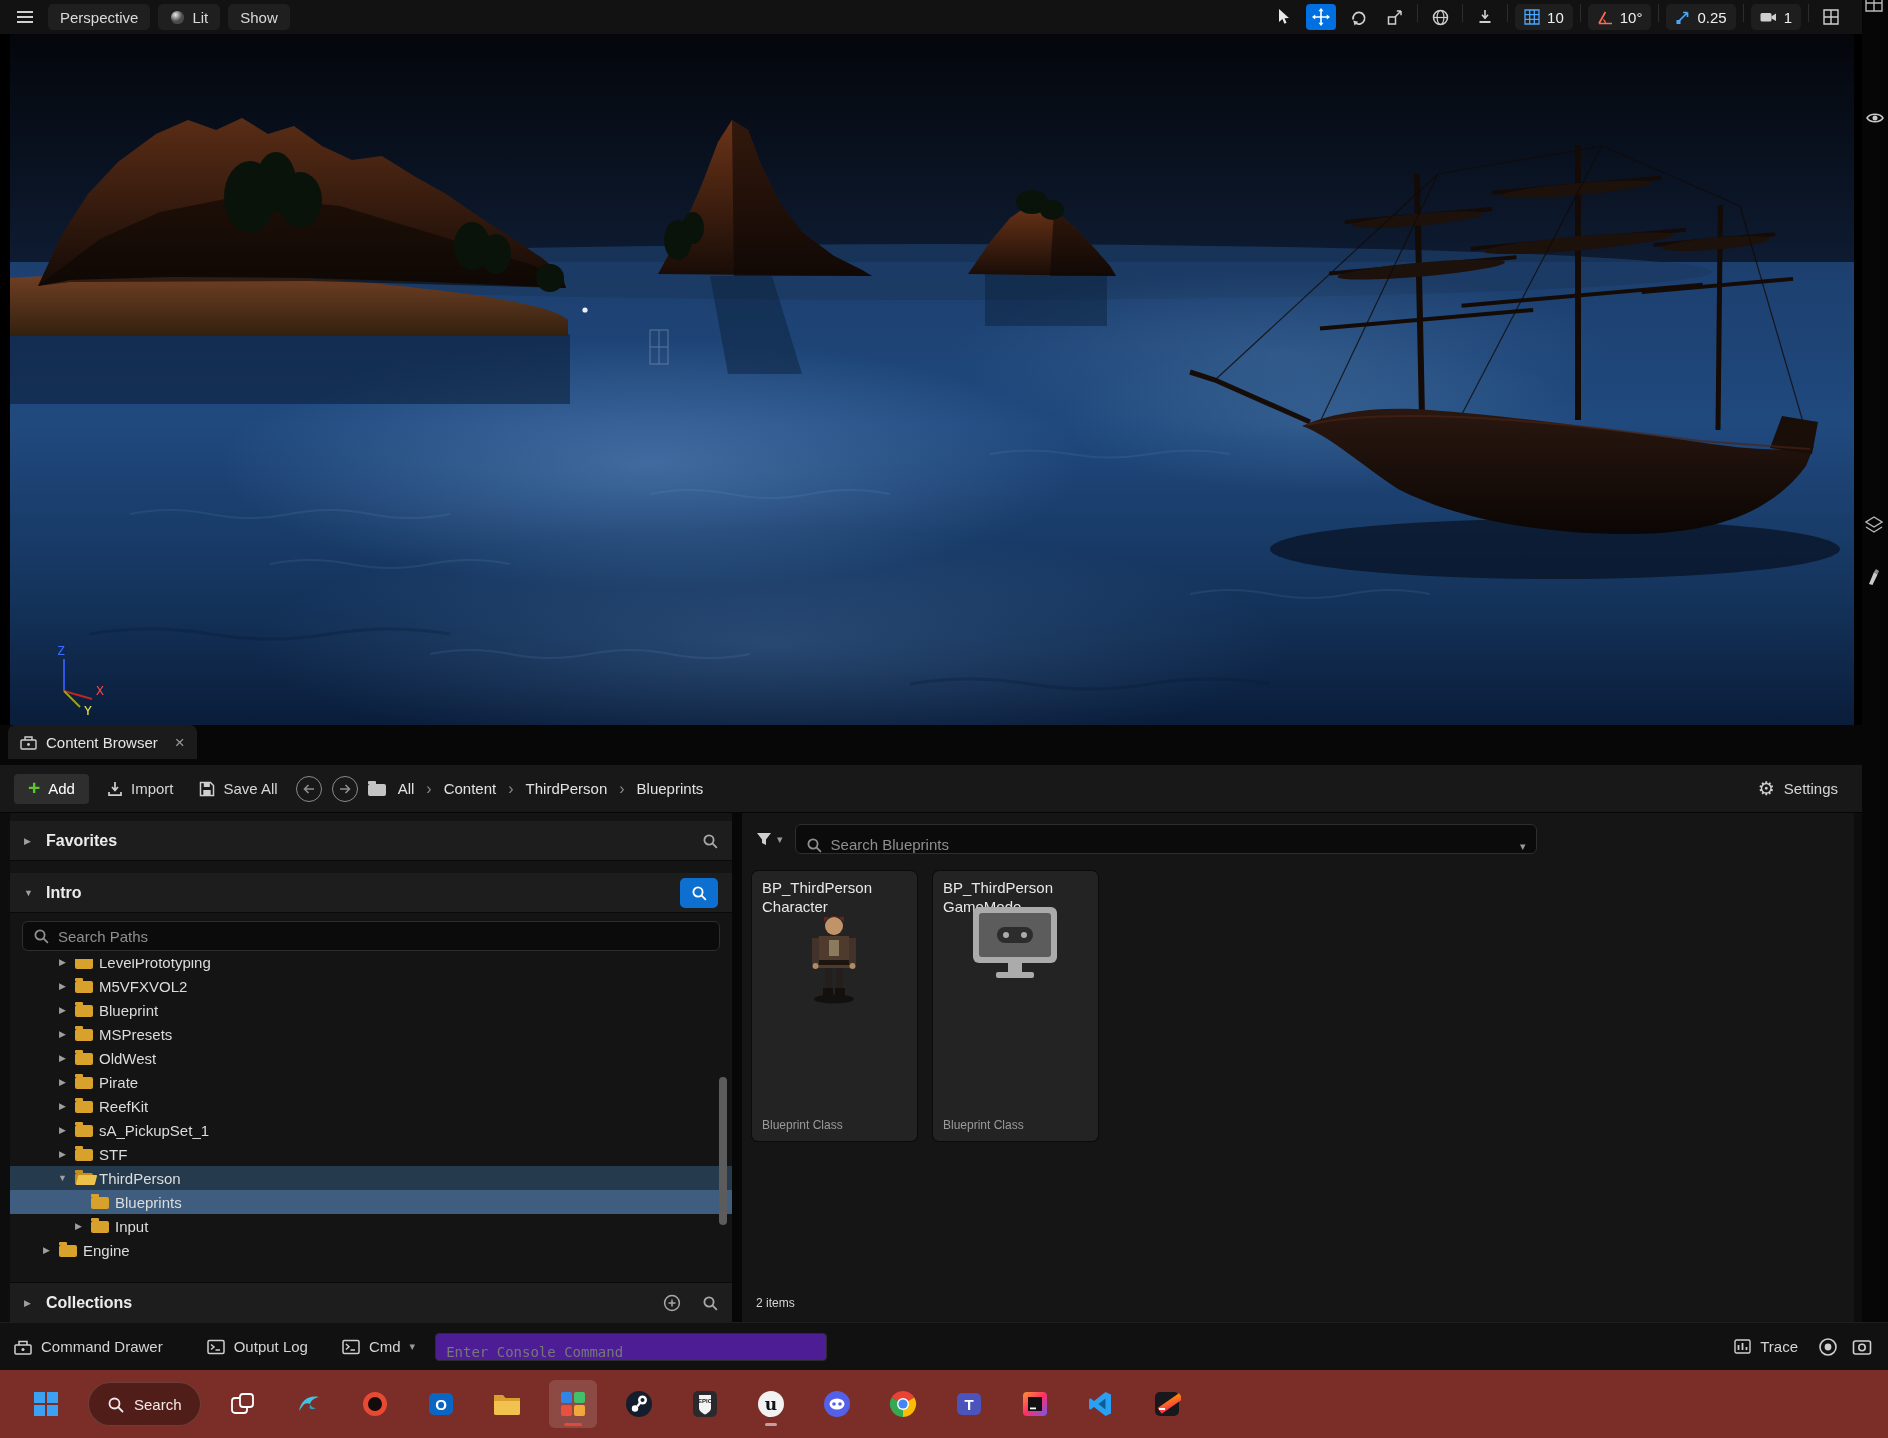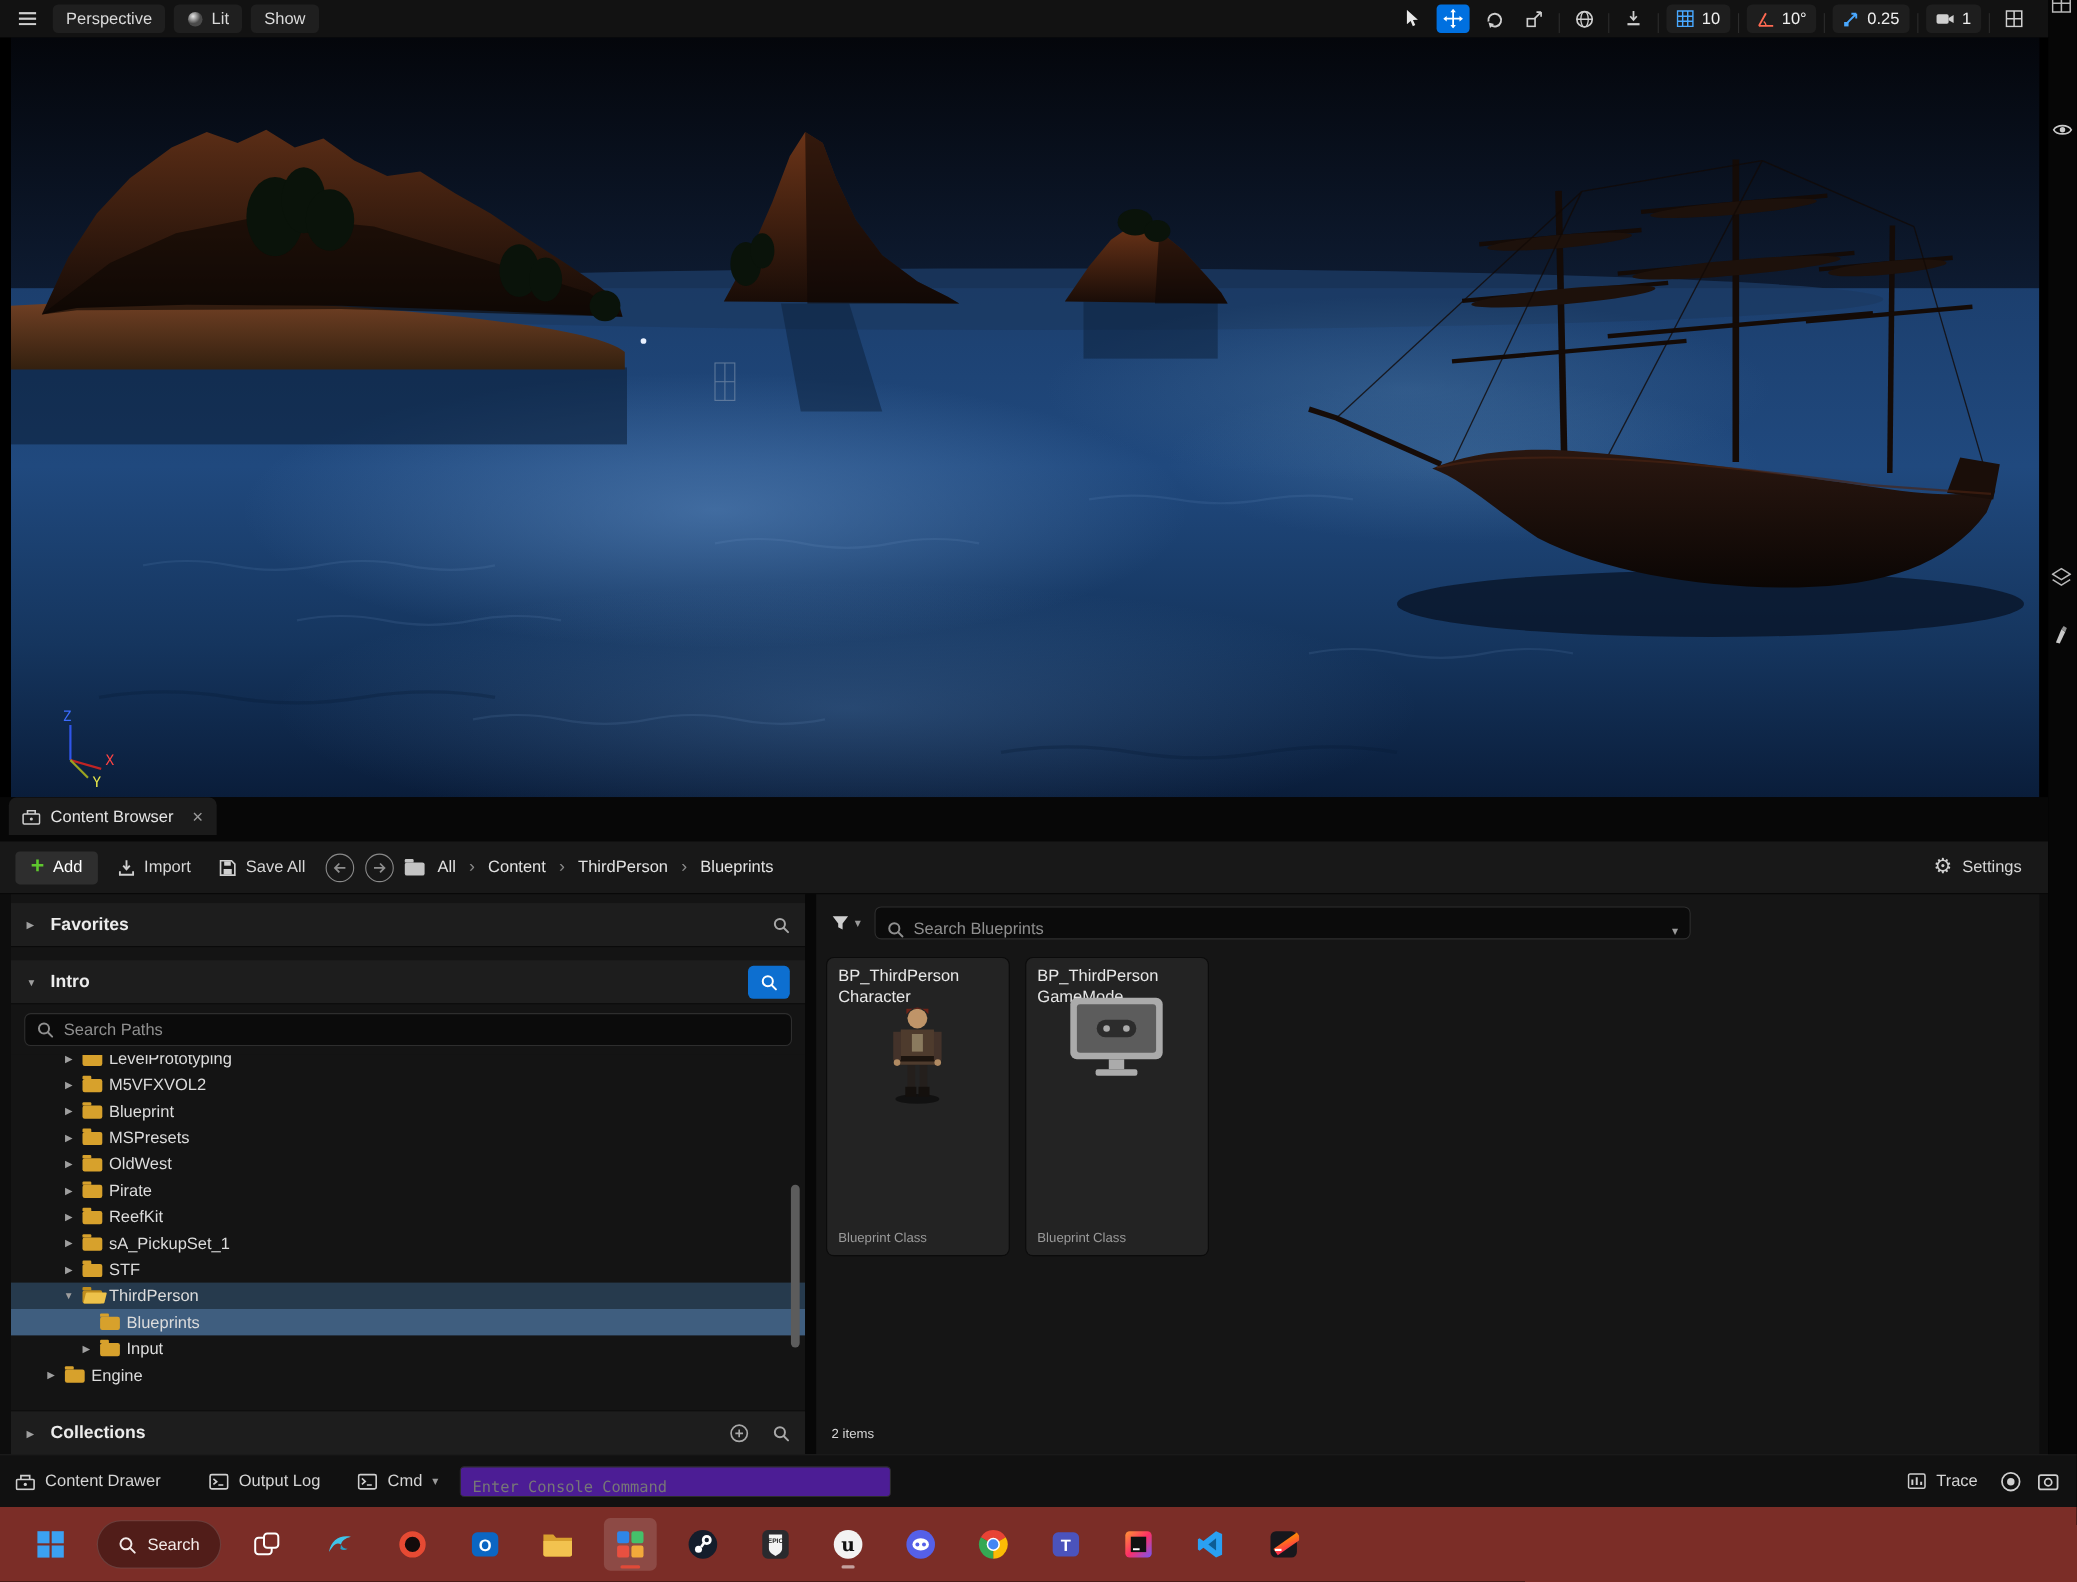--- a/index.html
+++ b/index.html
@@ -13,21 +13,21 @@
   
   .vp-toolbar{position:absolute;left:0;top:0;width:1862px;height:34px;background:#121212;
     display:flex;align-items:center;gap:8px;padding:0 10px;z-index:6}
   .pill{display:flex;align-items:center;gap:7px;background:#1f1f1f;border-radius:5px;
     padding:0 12px;height:26px;font-size:15px;color:#dadada}
   .ibtn{display:flex;align-items:center;justify-content:center;width:30px;height:26px;border-radius:4px;color:#cfcfcf}
   .ibtn.active{background:#0070e0;color:#fff}
   .vsep{width:1px;height:18px;background:#2c2c2c;flex:none}
   .snapgroup{display:flex;align-items:center;gap:7px;background:#1e1e1e;border-radius:5px;height:26px;
     padding:0 9px;font-size:15px;color:#efefef}
-  .tb-right{margin-left:auto;display:flex;align-items:flex-end;gap:7px;padding-right:6px}
+  .tb-right{margin-left:auto;display:flex;align-items:flex-start;gap:7px;padding-right:6px}
 
   
   .viewport{position:absolute;left:10px;top:34px;width:1844px;height:691px;background:#05070c;overflow:hidden}
   .scene{position:absolute;inset:0;width:100%;height:100%}
   .gizmo{position:absolute;left:30px;bottom:6px}
   .gizmo text{font-size:13px;font-family:"DejaVu Sans Mono",monospace}
 
   
   .cb{position:absolute;left:0;top:725px;width:1862px;height:597px;background:#0d0d0d}
   .cb-tabbar{position:absolute;top:0;left:0;right:0;height:40px;background:#070707;display:flex;align-items:flex-start;padding-left:8px}
@@ -639,21 +639,21 @@
   </div>
 </div>
 
 <div class="statusbar">
   <div class="sbtn">
     <svg width="18" height="17">
       <rect x="1" y="7" width="16" height="9" rx="1" fill="none" stroke="#cfcfcf" stroke-width="1.5"></rect>
       <path d="M5 7 V3.5 H13 V7" stroke="#cfcfcf" stroke-width="1.5" fill="none"></path>
       <circle cx="9" cy="11.5" r="1.5" fill="#cfcfcf"></circle>
     </svg>
-    <span>Content Drawer</span>
+    <span>Command Drawer</span>
   </div>
   <div class="sbtn" style="margin-left:44px">
     <svg width="18" height="16">
       <rect x="1" y="1.5" width="16" height="13" rx="1.5" fill="none" stroke="#cfcfcf" stroke-width="1.5"></rect>
       <path d="M4 5.5 L7 8 L4 10.5 M8.5 11 H13" stroke="#cfcfcf" stroke-width="1.5" fill="none"></path>
     </svg>
     <span>Output Log</span>
   </div>
   <div class="sbtn" style="margin-left:34px">
     <svg width="18" height="16">

